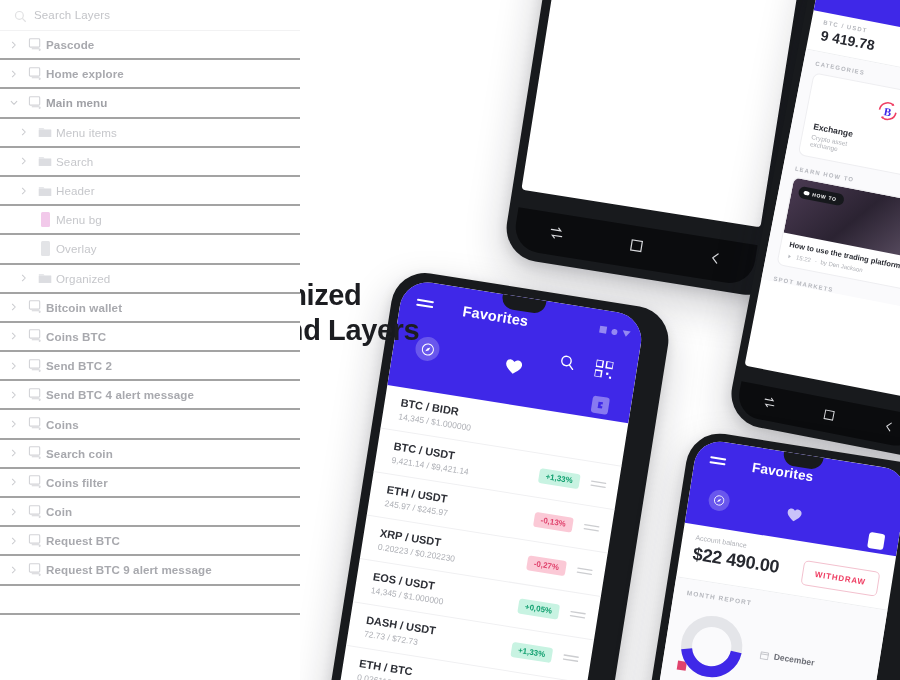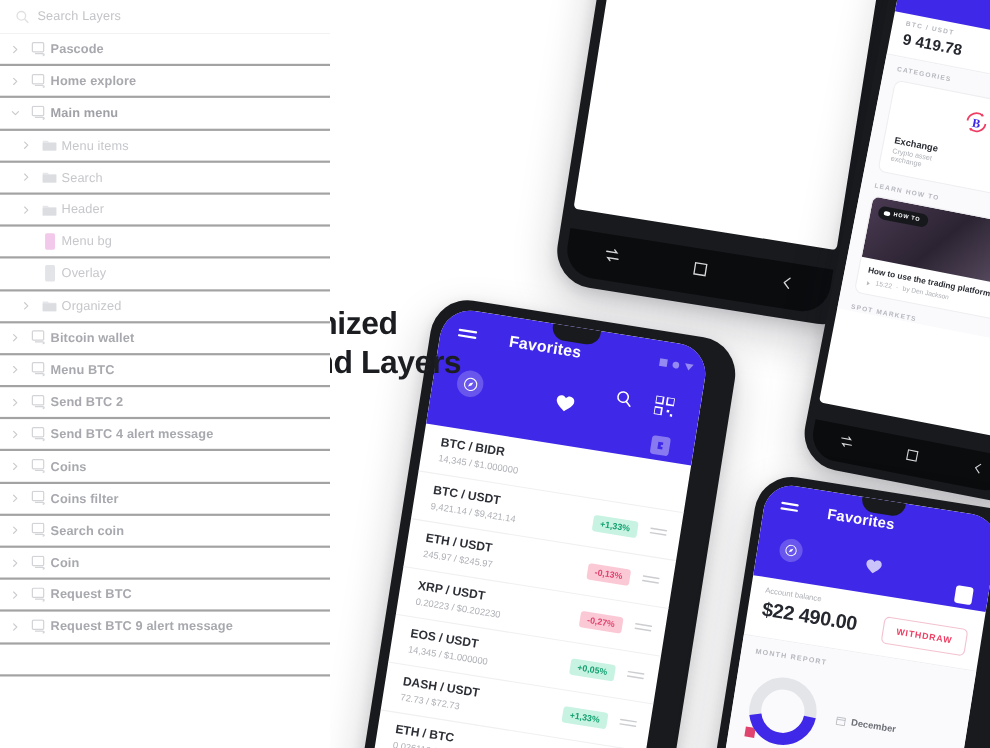--- a/index.html
+++ b/index.html
@@ -238,21 +238,21 @@
             <path d="M3 1.5L6.6 5 3 8.5" fill="none" stroke="#c9cace" stroke-width="1.3" stroke-linecap="round" stroke-linejoin="round"></path>
           </svg>
         </span>
         <span class="lyr-ico">
           <svg width="15" height="14" viewBox="0 0 16 15">
             <rect x="1.5" y="0.8" width="11" height="9" rx="1" fill="none" stroke="#d3d4d8" stroke-width="1.2"></rect>
             <path d="M4 11.5h7.5c1 0 1.6.6 1.6 1.6" fill="none" stroke="#d3d4d8" stroke-width="1.2"></path>
             <path d="M11.6 11.9l1.8 1.3-1.8 1z" fill="#d3d4d8"></path>
           </svg>
         </span>
-        <span class="lyr-name">Menu BTC</span>
+        <span class="lyr-name">Coins BTC</span>
       </div>
       <div class="layer-row top">
         <span class="twisty">
           <svg width="8" height="8" viewBox="0 0 10 10">
             <path d="M3 1.5L6.6 5 3 8.5" fill="none" stroke="#c9cace" stroke-width="1.3" stroke-linecap="round" stroke-linejoin="round"></path>
           </svg>
         </span>
         <span class="lyr-ico">
           <svg width="15" height="14" viewBox="0 0 16 15">
             <rect x="1.5" y="0.8" width="11" height="9" rx="1" fill="none" stroke="#d3d4d8" stroke-width="1.2"></rect>
@@ -298,36 +298,36 @@
             <path d="M3 1.5L6.6 5 3 8.5" fill="none" stroke="#c9cace" stroke-width="1.3" stroke-linecap="round" stroke-linejoin="round"></path>
           </svg>
         </span>
         <span class="lyr-ico">
           <svg width="15" height="14" viewBox="0 0 16 15">
             <rect x="1.5" y="0.8" width="11" height="9" rx="1" fill="none" stroke="#d3d4d8" stroke-width="1.2"></rect>
             <path d="M4 11.5h7.5c1 0 1.6.6 1.6 1.6" fill="none" stroke="#d3d4d8" stroke-width="1.2"></path>
             <path d="M11.6 11.9l1.8 1.3-1.8 1z" fill="#d3d4d8"></path>
           </svg>
         </span>
+        <span class="lyr-name">Search coin</span>
+      </div>
+      <div class="layer-row top">
+        <span class="twisty">
+          <svg width="8" height="8" viewBox="0 0 10 10">
+            <path d="M3 1.5L6.6 5 3 8.5" fill="none" stroke="#c9cace" stroke-width="1.3" stroke-linecap="round" stroke-linejoin="round"></path>
+          </svg>
+        </span>
+        <span class="lyr-ico">
+          <svg width="15" height="14" viewBox="0 0 16 15">
+            <rect x="1.5" y="0.8" width="11" height="9" rx="1" fill="none" stroke="#d3d4d8" stroke-width="1.2"></rect>
+            <path d="M4 11.5h7.5c1 0 1.6.6 1.6 1.6" fill="none" stroke="#d3d4d8" stroke-width="1.2"></path>
+            <path d="M11.6 11.9l1.8 1.3-1.8 1z" fill="#d3d4d8"></path>
+          </svg>
+        </span>
         <span class="lyr-name">Coins filter</span>
-      </div>
-      <div class="layer-row top">
-        <span class="twisty">
-          <svg width="8" height="8" viewBox="0 0 10 10">
-            <path d="M3 1.5L6.6 5 3 8.5" fill="none" stroke="#c9cace" stroke-width="1.3" stroke-linecap="round" stroke-linejoin="round"></path>
-          </svg>
-        </span>
-        <span class="lyr-ico">
-          <svg width="15" height="14" viewBox="0 0 16 15">
-            <rect x="1.5" y="0.8" width="11" height="9" rx="1" fill="none" stroke="#d3d4d8" stroke-width="1.2"></rect>
-            <path d="M4 11.5h7.5c1 0 1.6.6 1.6 1.6" fill="none" stroke="#d3d4d8" stroke-width="1.2"></path>
-            <path d="M11.6 11.9l1.8 1.3-1.8 1z" fill="#d3d4d8"></path>
-          </svg>
-        </span>
-        <span class="lyr-name">Search coin</span>
       </div>
       <div class="layer-row top">
         <span class="twisty">
           <svg width="8" height="8" viewBox="0 0 10 10">
             <path d="M3 1.5L6.6 5 3 8.5" fill="none" stroke="#c9cace" stroke-width="1.3" stroke-linecap="round" stroke-linejoin="round"></path>
           </svg>
         </span>
         <span class="lyr-ico">
           <svg width="15" height="14" viewBox="0 0 16 15">
             <rect x="1.5" y="0.8" width="11" height="9" rx="1" fill="none" stroke="#d3d4d8" stroke-width="1.2"></rect>

